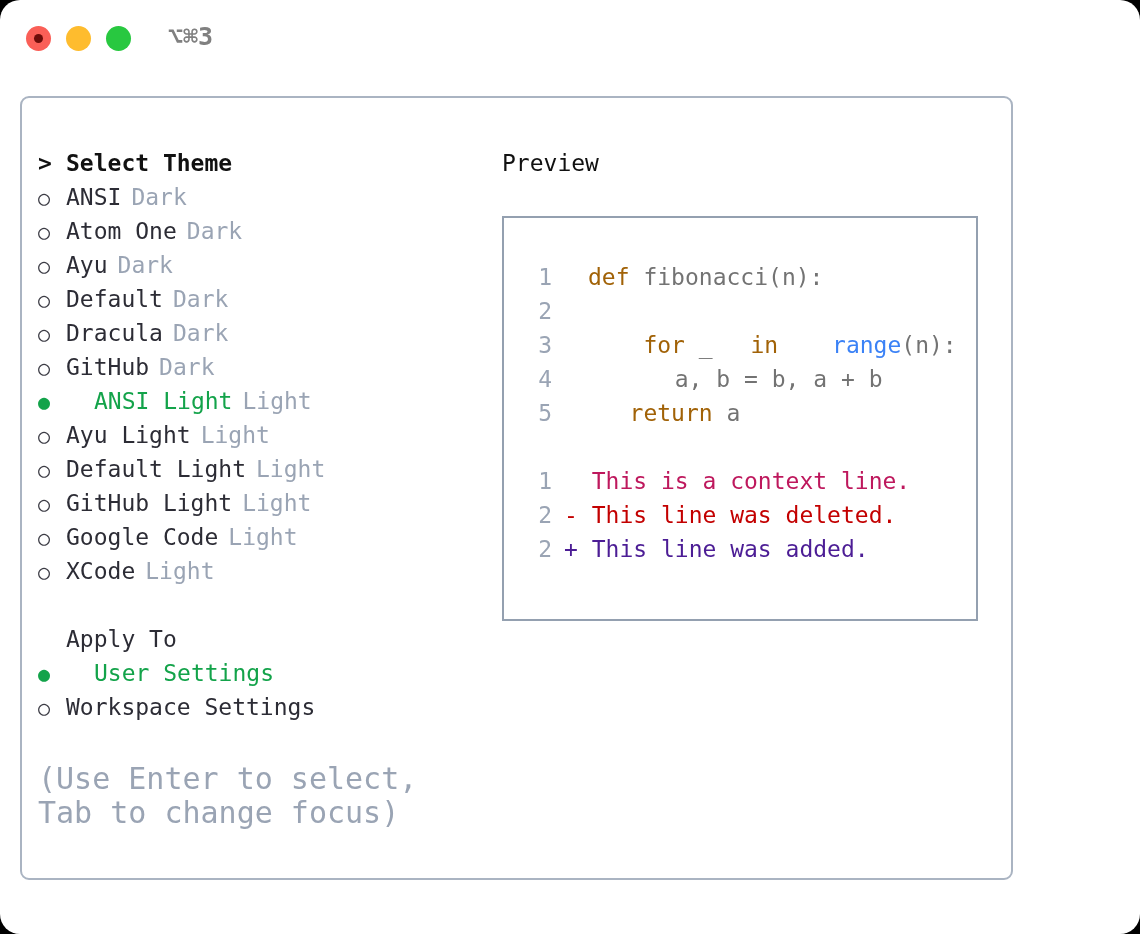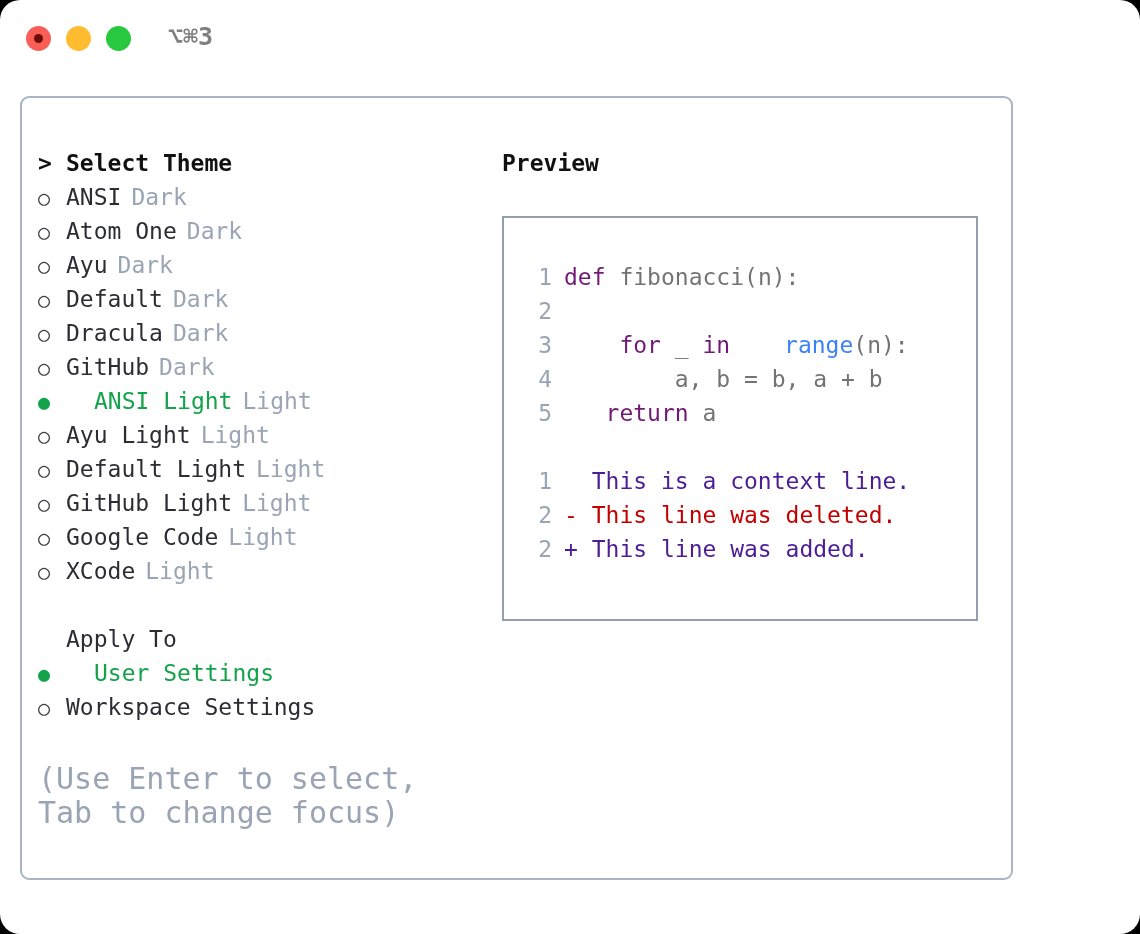--- a/index.html
+++ b/index.html
@@ -118,21 +118,20 @@
     position: absolute;
     left: 480px;
     top: 48px;
     width: 490px;
   }
   .preview-title {
     font-size: 23px;
     color: #111111;
     line-height: 34px;
     white-space: pre;
-    font-weight: bold;
   }
   .preview-box {
     margin-top: 36px;
     width: 476px;
     height: 405px;
     border: 2px solid #94a0b0;
     box-sizing: border-box;
     background: #ffffff;
     padding: 42px 0 0 0;
   }
@@ -145,26 +144,26 @@
   }
   .ln {
     flex: 0 0 28px;
     text-align: right;
     color: #9aa4b4;
     padding-right: 12px;
   }
   .code-txt { color: #111111; }
   .blank-line { height: 34px; }
 
-  .tok-kw  { color: #701a75; }
+  .tok-kw  { color: #a16207; margin-left: 24px; }
   .tok-fn  { color: #3b82f6; margin-left: 40px; }
   .tok-num { color: #00b33c; }
   .tok-id  { color: #737373; }
 
-  .diff-ctx { color: #4c1d95; }
+  .diff-ctx { color: #be185d; }
   .diff-del { color: #c30000; }
   .diff-add { color: #4c1d95; }
 </style>
 </head>
 <body>
 
 <div class="window">
 
   <div class="titlebar">
     <div class="dot dot-red"></div>

